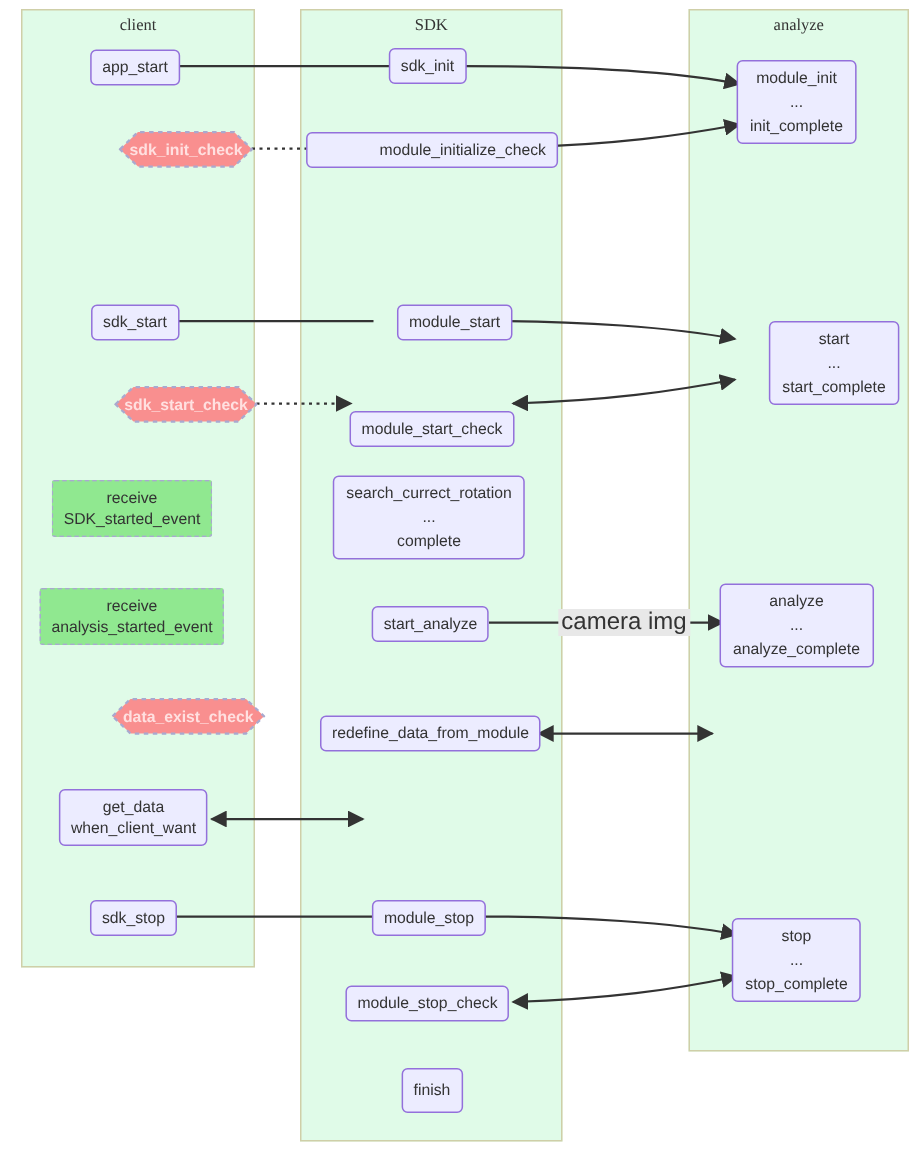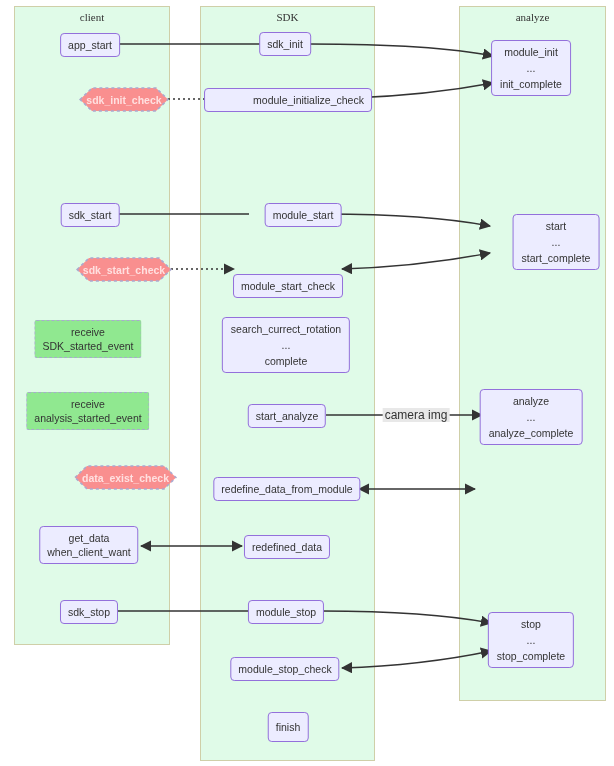--- a/index.html
+++ b/index.html
@@ -23,21 +23,21 @@
     white-space:nowrap;z-index:2;}
   .node.tall{line-height:16px;padding:3px 8px;}
   .node.green{background:var(--event_fill);border:1.5px dashed var(--dashed_border);border-radius:2px;}
   .node.pill{background:var(--event_fill);border:1.5px dashed var(--dashed_border);border-radius:13px;padding:5px 11px;}
   .hex{position:absolute;z-index:2;margin-left:34px;}
   .hex svg{display:block;}
   .hex polygon{fill:var(--alert_fill);stroke:var(--dashed_border);stroke-width:1.5;stroke-dasharray:3,3;}
   .hex .hex-label{position:absolute;inset:0;display:flex;align-items:center;justify-content:center;
     color:var(--alert_text);font-size:10.5px;font-weight:600;white-space:nowrap;}
   .edge-label{position:absolute;transform:translate(-50%,-50%);background:var(--edge_label_bg);
-    color:var(--text);font-size:12px;padding:0 2px;z-index:2;white-space:nowrap;}
+    color:var(--text);font-size:16px;padding:0 2px;z-index:2;white-space:nowrap;}
 </style>
 </head>
 <body>
 
 <div class="canvas">
 
   <div class="subgraph" style="left:14px;top:6px;width:154px;height:637px;">
     <div class="subgraph-title">client</div>
   </div>
   <div class="subgraph" style="left:200px;top:6px;width:173px;height:753px;">
@@ -120,21 +120,20 @@
   <div class="node" style="left:288px;top:258px;margin-top:16px;">module_start_check</div>
 
   <div class="node tall" style="left:286px;top:317px;">
     <div>search_currect_rotation</div>
     <div>...</div>
     <div>complete</div>
   </div>
 
   <div class="node" style="left:287px;top:477px;">redefine_data_from_module</div>
   <div class="node" style="left:287px;top:404px;">start_analyze</div>
-  <div class="node" style="left:287px;top:535px;">redefined_data</div>
   <div class="node" style="left:286px;top:600px;">module_stop</div>
   <div class="node" style="left:285px;top:657px;">module_stop_check</div>
   <div class="node" style="left:288px;top:712px;padding:7px;">finish</div>
 
   <div class="node tall" style="left:531px;top:40px;">
     <div>module_init</div>
     <div>...</div>
     <div>init_complete</div>
   </div>
 

